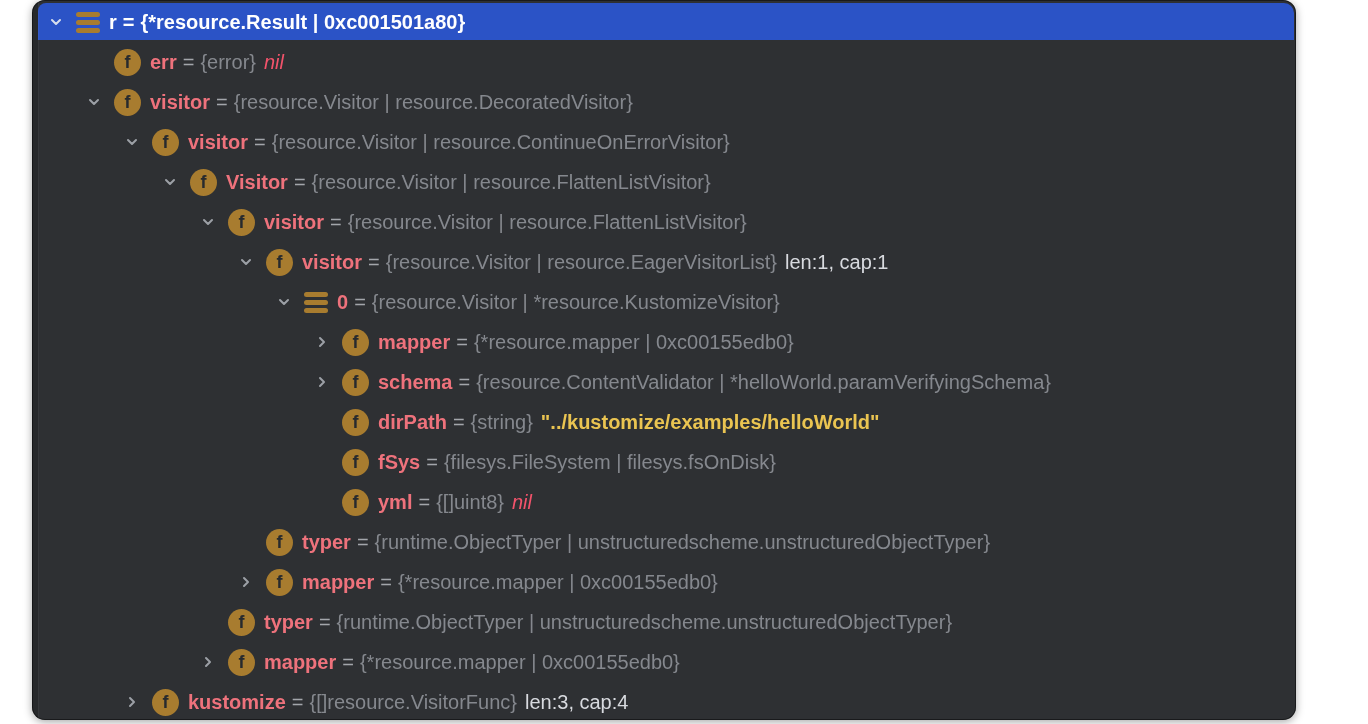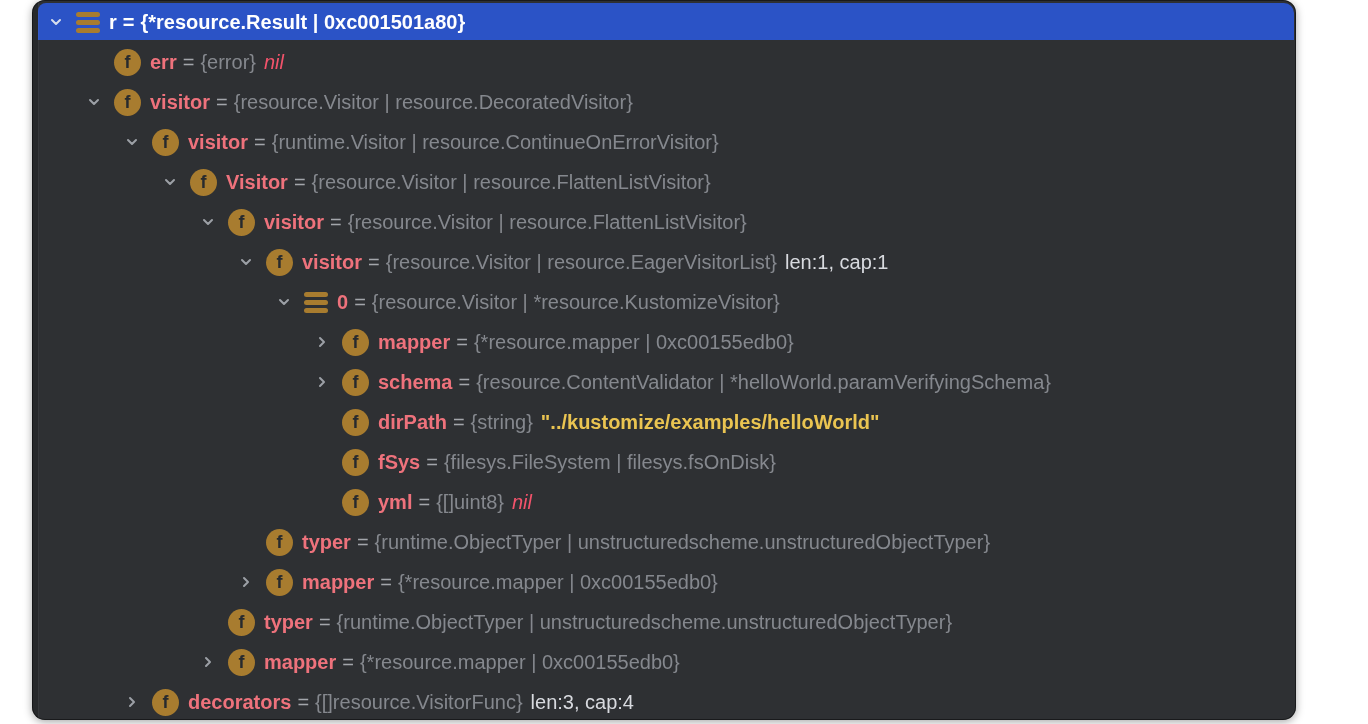--- a/index.html
+++ b/index.html
@@ -119,21 +119,21 @@
 
   <div class="row" style="padding-left: 88px;">
     <span class="chevbox">
       <svg width="16" height="16" viewBox="0 0 16 16" aria-hidden="true">
         <path d="M4 6 L8 10 L12 6" fill="none" stroke="currentColor" stroke-width="2" stroke-linecap="round" stroke-linejoin="round"></path>
       </svg>
     </span>
     <span class="ficon">f</span>
 
     <span class="text">
-      <span class="name">visitor</span><span class="eq">=</span><span class="val">{runtime.Visitor | resource.ContinueOnErrorVisitor}</span>
+      <span class="name">visitor</span><span class="eq">=</span><span class="val">{resource.Visitor | resource.ContinueOnErrorVisitor}</span>
     </span>
   </div>
 
   <div class="row" style="padding-left: 126px;">
     <span class="chevbox">
       <svg width="16" height="16" viewBox="0 0 16 16" aria-hidden="true">
         <path d="M4 6 L8 10 L12 6" fill="none" stroke="currentColor" stroke-width="2" stroke-linecap="round" stroke-linejoin="round"></path>
       </svg>
     </span>
     <span class="ficon">f</span>
@@ -295,17 +295,17 @@
 
   <div class="row" style="padding-left: 88px;">
     <span class="chevbox chev-right">
       <svg width="16" height="16" viewBox="0 0 16 16" aria-hidden="true">
         <path d="M4 6 L8 10 L12 6" fill="none" stroke="currentColor" stroke-width="2" stroke-linecap="round" stroke-linejoin="round"></path>
       </svg>
     </span>
     <span class="ficon">f</span>
 
     <span class="text">
-      <span class="name">decorators</span><span class="eq">=</span><span class="val">{[]resource.VisitorFunc}</span><span class="extra lencap">len:3, cap:4</span>
+      <span class="name">kustomize</span><span class="eq">=</span><span class="val">{[]resource.VisitorFunc}</span><span class="extra lencap">len:3, cap:4</span>
     </span>
   </div>
 </div>
 </div>
 
 </body></html>

